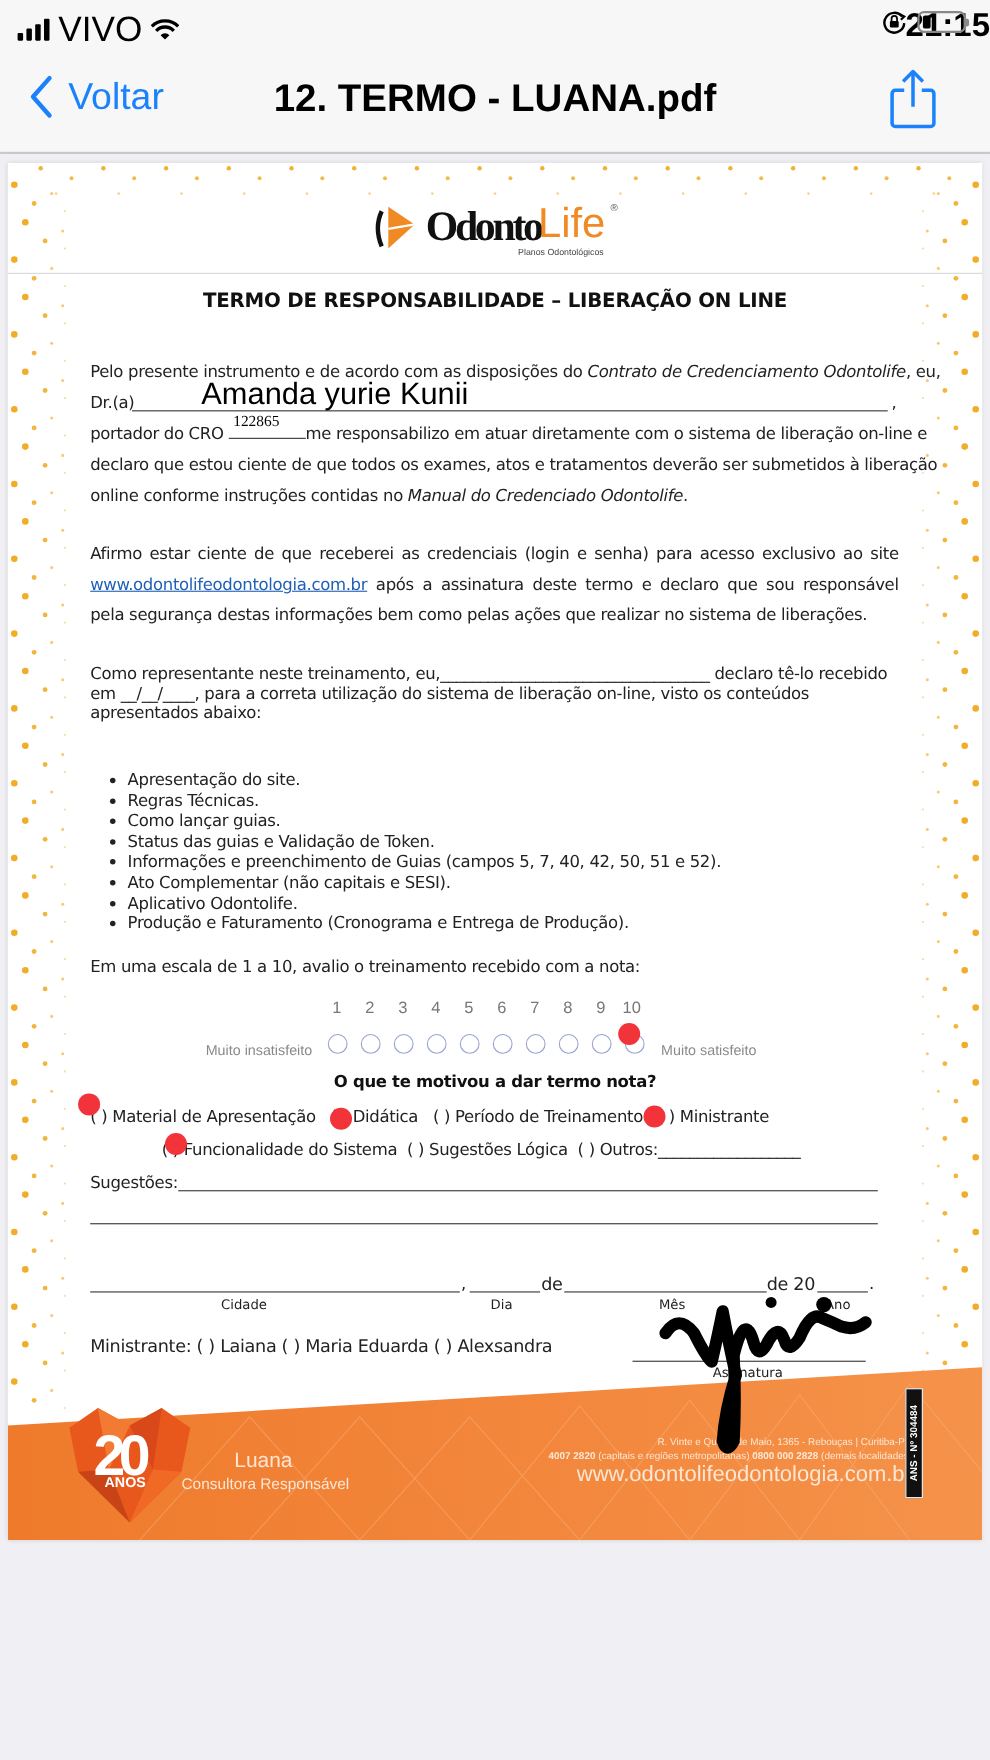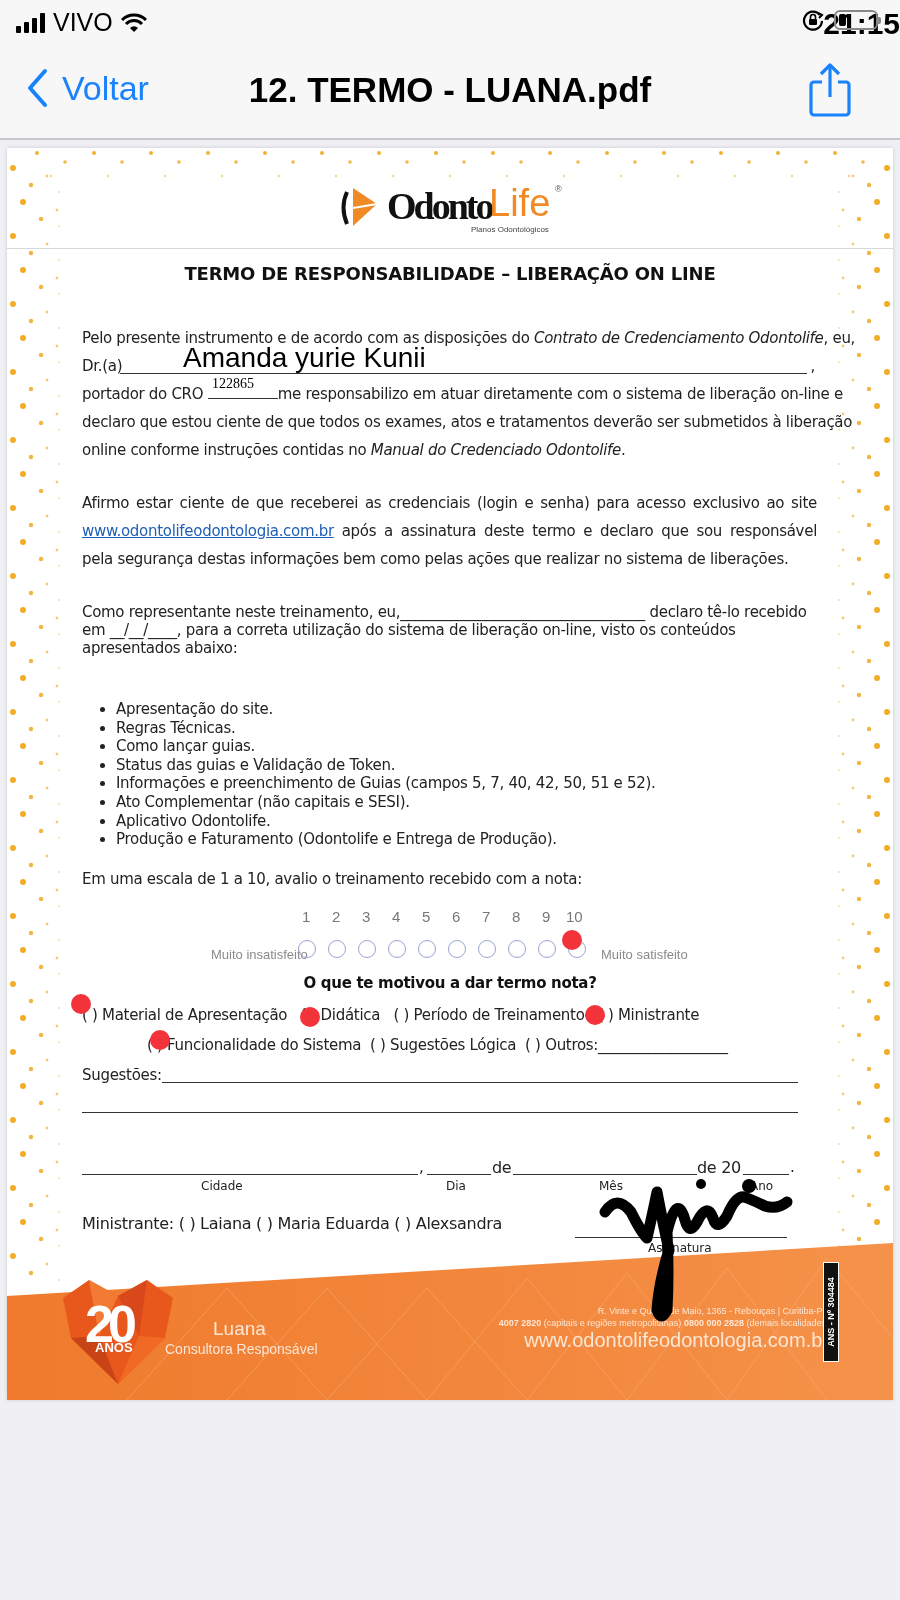--- a/index.html
+++ b/index.html
@@ -1,18 +1,18 @@
 <!DOCTYPE html>
 <html><head>
 <meta charset="utf-8">
 <style>
   html, body { margin:0; padding:0; }
   body { width:900px; height:1600px; background:#efeff4; font-family:"Liberation Sans", sans-serif; position:relative; overflow:hidden; }
   .statusbar { position:absolute; left:0; top:0; width:900px; height:46px; background:#f7f7f7; }
-  .sb-left { position:absolute; left:16px; top:8px; display:flex; align-items:center; gap:8px; font-size:25px; color:#000; }
+  .sb-left { position:absolute; left:16px; top:8px; display:flex; align-items:center; gap:8px; font-size:32px; color:#000; }
   .sig-bars { display:flex; align-items:flex-end; gap:3px; height:20px; }
   .sig-bars span { width:5px; background:#000; border-radius:1px; }
   .sb-time { position:absolute; left:0; right:0; top:7px; text-align:right; font-size:30px; font-weight:bold; color:#000; }
   .sb-right { position:absolute; right:22px; top:9px; display:flex; align-items:center; gap:10px; }
   .battery { width:44px; height:20px; border:2px solid #888; border-radius:6px; position:relative; box-sizing:border-box; }
   .battery::after { content:""; position:absolute; right:-5px; top:5px; width:3px; height:7px; background:#888; border-radius:0 2px 2px 0; }
   .battery-fill { position:absolute; left:3px; top:2px; bottom:2px; background:#000; border-radius:2px; }
   .navbar { position:absolute; left:0; top:46px; width:900px; height:92px; background:#f7f7f7; border-bottom:2px solid #c8c7cc; }
   .back { position:absolute; left:26px; top:22px; display:flex; align-items:center; gap:14px; color:#1a82fb; font-size:34px; cursor:pointer; }
   .nav-title { position:absolute; left:0; right:0; top:24px; text-align:center; font-size:35px; font-weight:bold; color:#000; }
@@ -480,25 +480,25 @@
   </div>
 
   <ul class="topics" id="topics">
       <li>Apresentação do site.</li>
       <li>Regras Técnicas.</li>
       <li>Como lançar guias.</li>
       <li>Status das guias e Validação de Token.</li>
       <li>Informações e preenchimento de Guias (campos 5, 7, 40, 42, 50, 51 e 52).</li>
       <li>Ato Complementar (não capitais e SESI).</li>
       <li>Aplicativo Odontolife.</li>
-      <li>Produção e Faturamento (Odontolife e Entrega de Produção).</li>
+      <li>Produção e Faturamento (Cronograma e Entrega de Produção).</li>
     </ul>
 
   <div class="scale-q">Em uma escala de 1 a 10, avalio o treinamento recebido com a nota:</div>
-  <div class="scale-lbl" style="left:180px;margin-left:24px;">Muito insatisfeito</div>
+  <div class="scale-lbl" style="left:180px;">Muito insatisfeito</div>
   <div class="scale-lbl" style="left:594px;">Muito satisfeito</div>
   <div id="scale"></div>
 
   <div class="motiv-title">O que te motivou a dar termo nota?</div>
   <div class="opt-line" style="left:75px;top:858px;">
     <span class="opt">( ) Material de Apresentação</span>&nbsp;&nbsp;
     <span class="opt">( ) Didática</span>&nbsp;&nbsp;
     <span class="opt">( ) Período de Treinamento</span>&nbsp;&nbsp;
     <span class="opt">( ) Ministrante</span>
   </div>

